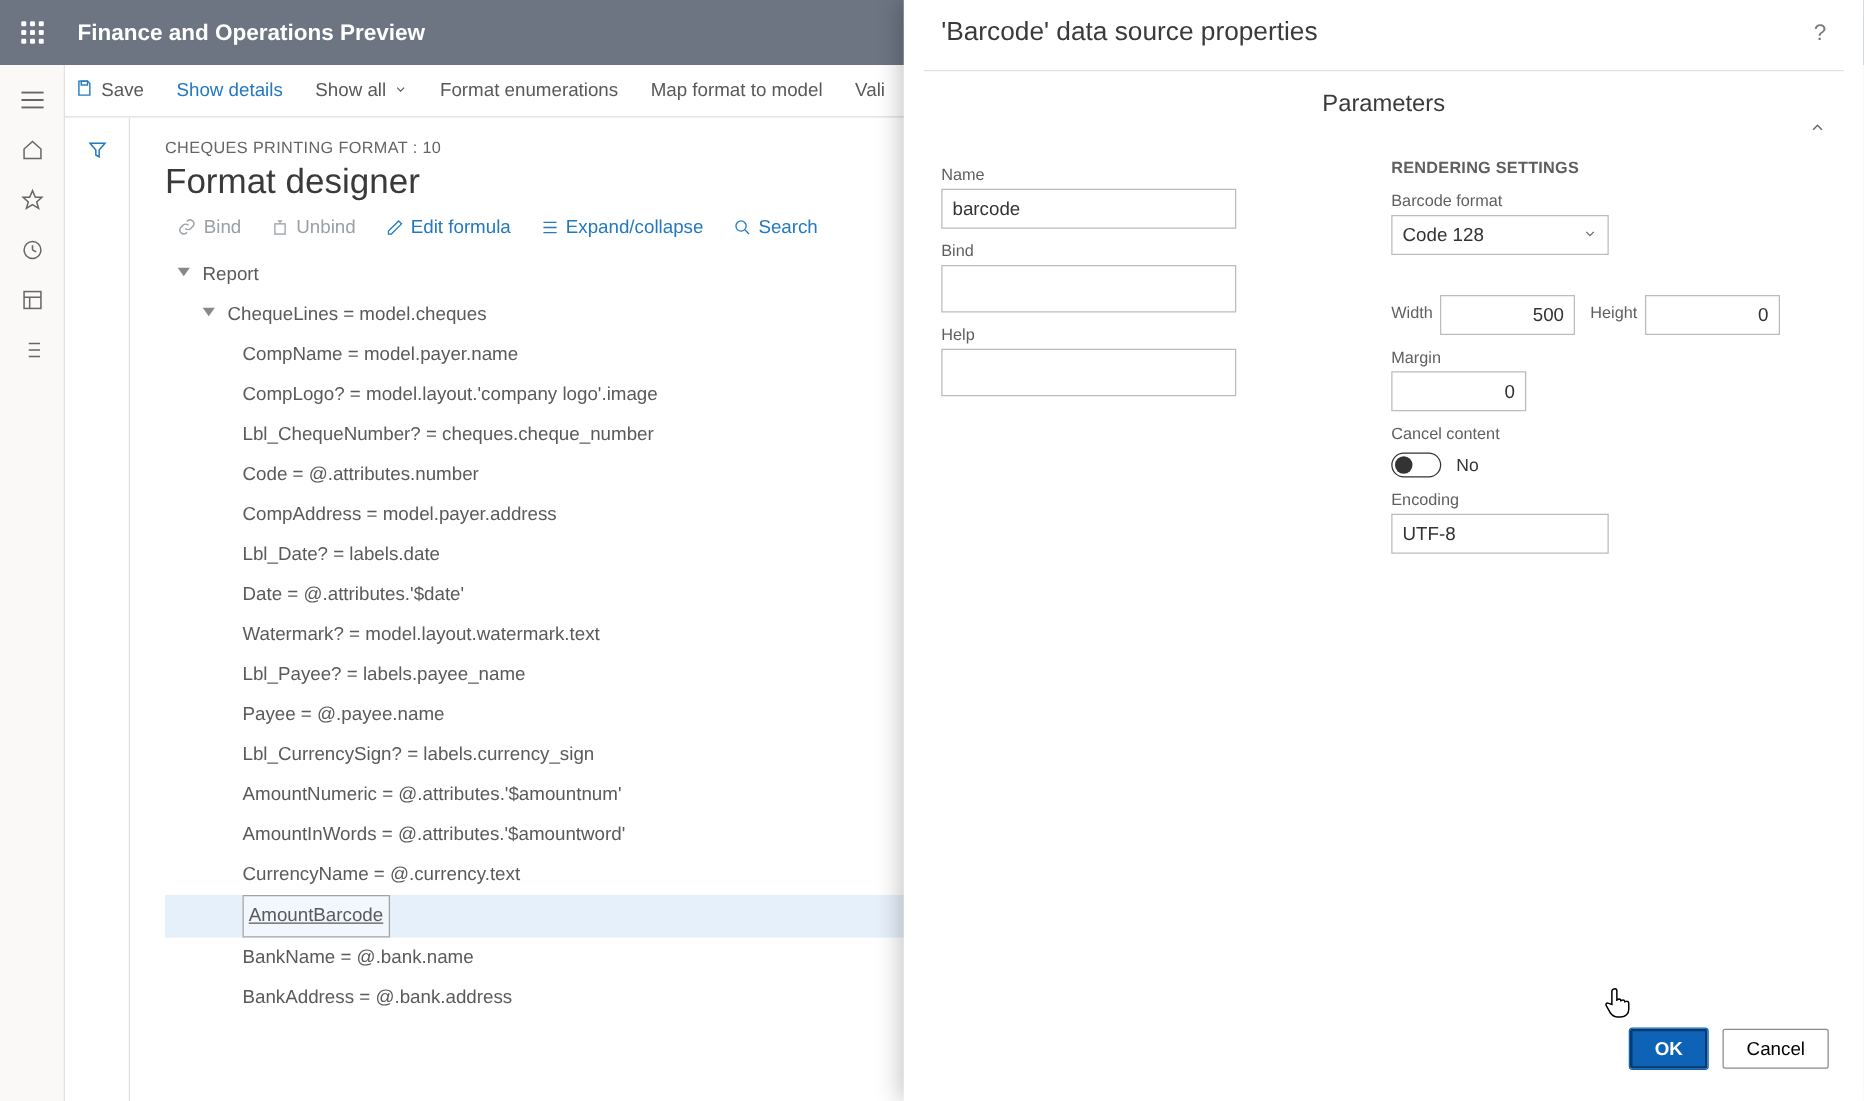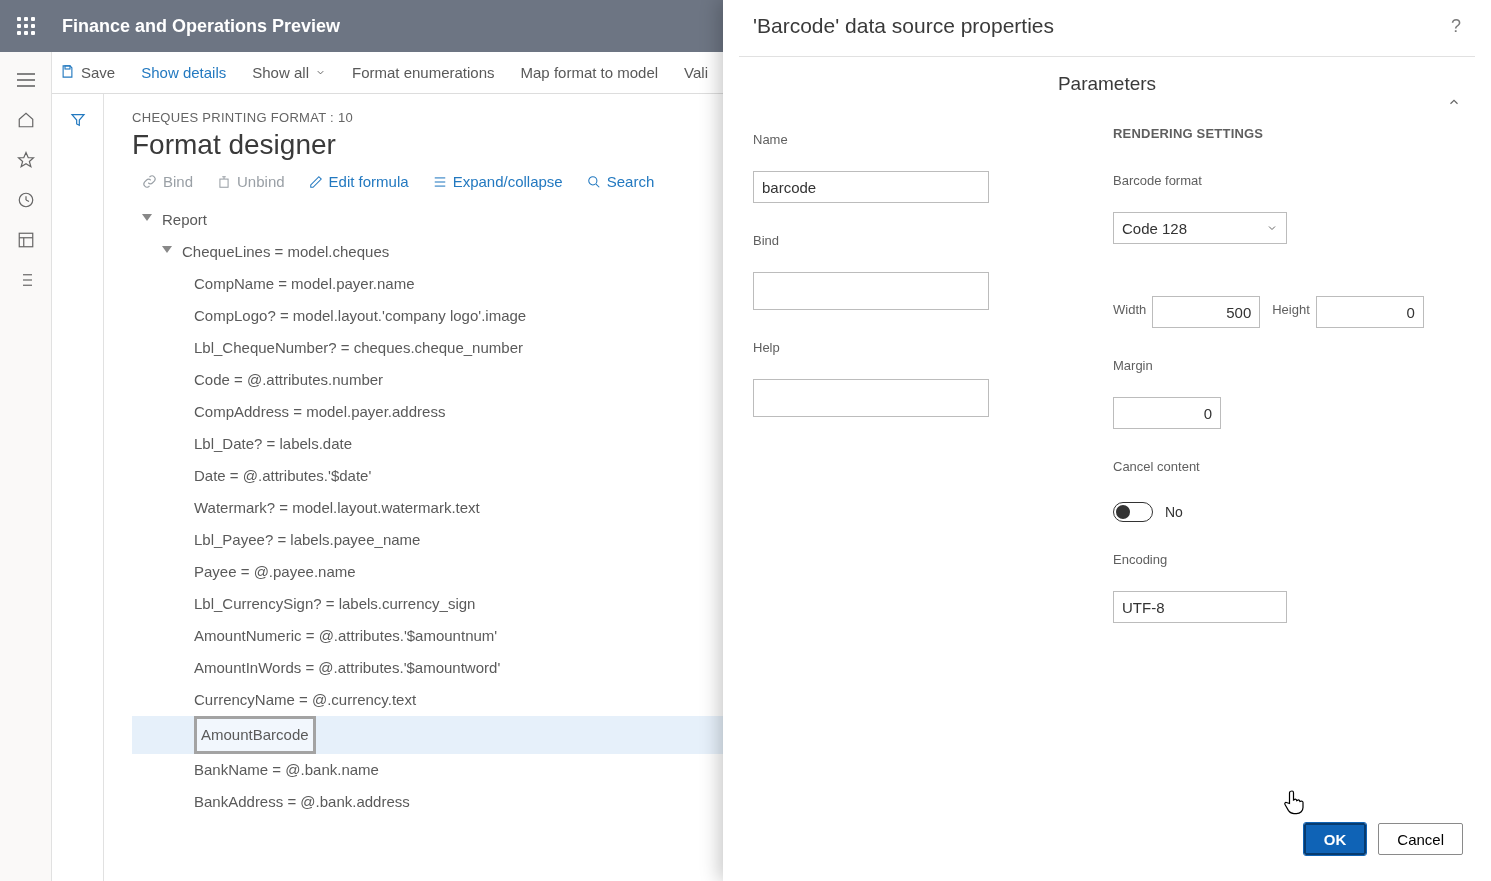--- a/index.html
+++ b/index.html
@@ -43,35 +43,35 @@
 
   
   .tree { font-size: 15px; color: #5a5a5a; line-height: 32px; }
   .tree .row { display: flex; align-items: center; padding-left: 0; }
   .tree .caret { width: 12px; height: 12px; margin-right: 8px; display: inline-flex; color: #888; }
   .tree .lbl { white-space: nowrap; }
   .tree .l0 { padding-left: 10px; }
   .tree .l1 { padding-left: 30px; }
   .tree .l2 { padding-left: 62px; }
   .tree .row.selected { background: #e6f0fa; }
-  .tree .row.selected .lbl { border: 3px solid #a3a3a3; padding: 0 4px; background: #f2f7fd; }
+  .tree .row.selected .lbl { border: 1px solid #a3a3a3; padding: 0 4px; background: #f2f7fd; text-decoration: underline; }
 
   
   .panel { position: absolute; top: 0; right: 0; width: 768px; height: 881px; background: #fff; box-shadow: -4px 0 18px rgba(0,0,0,.22); display: flex; flex-direction: column; }
   .panel-header { display: flex; align-items: center; padding: 14px 30px 10px 30px; }
   .panel-header .ptitle { font-size: 21px; color: #3a3a3a; }
   .panel-header .help { margin-left: auto; font-size: 18px; color: #7a7a7a; cursor: pointer; }
   .panel .hr { height: 1px; background: #e1e1e1; margin: 8px 16px 0 16px; }
   
   .section-head { display: flex; align-items: center; padding: 16px 30px 4px 30px; cursor: pointer; flex-direction: column; }
   .section-head .stitle { font-size: 19px; color: #3a3a3a; }
   .section-head .chev { margin-left: auto; color: #666; }
 
   .form-grid { display: flex; padding: 10px 30px; gap: 60px; }
-  .col { flex: 0 0 300px; display: flex; flex-direction: column; gap: 24px; }
+  .col { flex: 0 0 300px; display: flex; flex-direction: column; gap: 4px; }
   .field-lbl { font-size: 13px; color: #5f5f5f; margin-top: 6px; }
   .section-lbl { font-size: 13px; color: #5f5f5f; font-weight: 600; letter-spacing: .2px; margin-bottom: 2px; text-transform: uppercase; }
   input.txt, .select { height: 32px; border: 1px solid #bcbcbc; padding: 0 8px; font-size: 15px; color: #333; outline: none; background: #fff; }
   input.num { text-align: right; }
   .select { display: flex; align-items: center; justify-content: space-between; width: 174px; cursor: pointer; }
   .row2 { display: flex; gap: 12px; }
   .row2 .cell { display: flex; flex-direction: row; gap: 6px; margin-top: 28px; }
   .row2 input { width: 108px; }
 
   .toggle-row { display: flex; align-items: center; gap: 12px; margin-top: 4px; }

